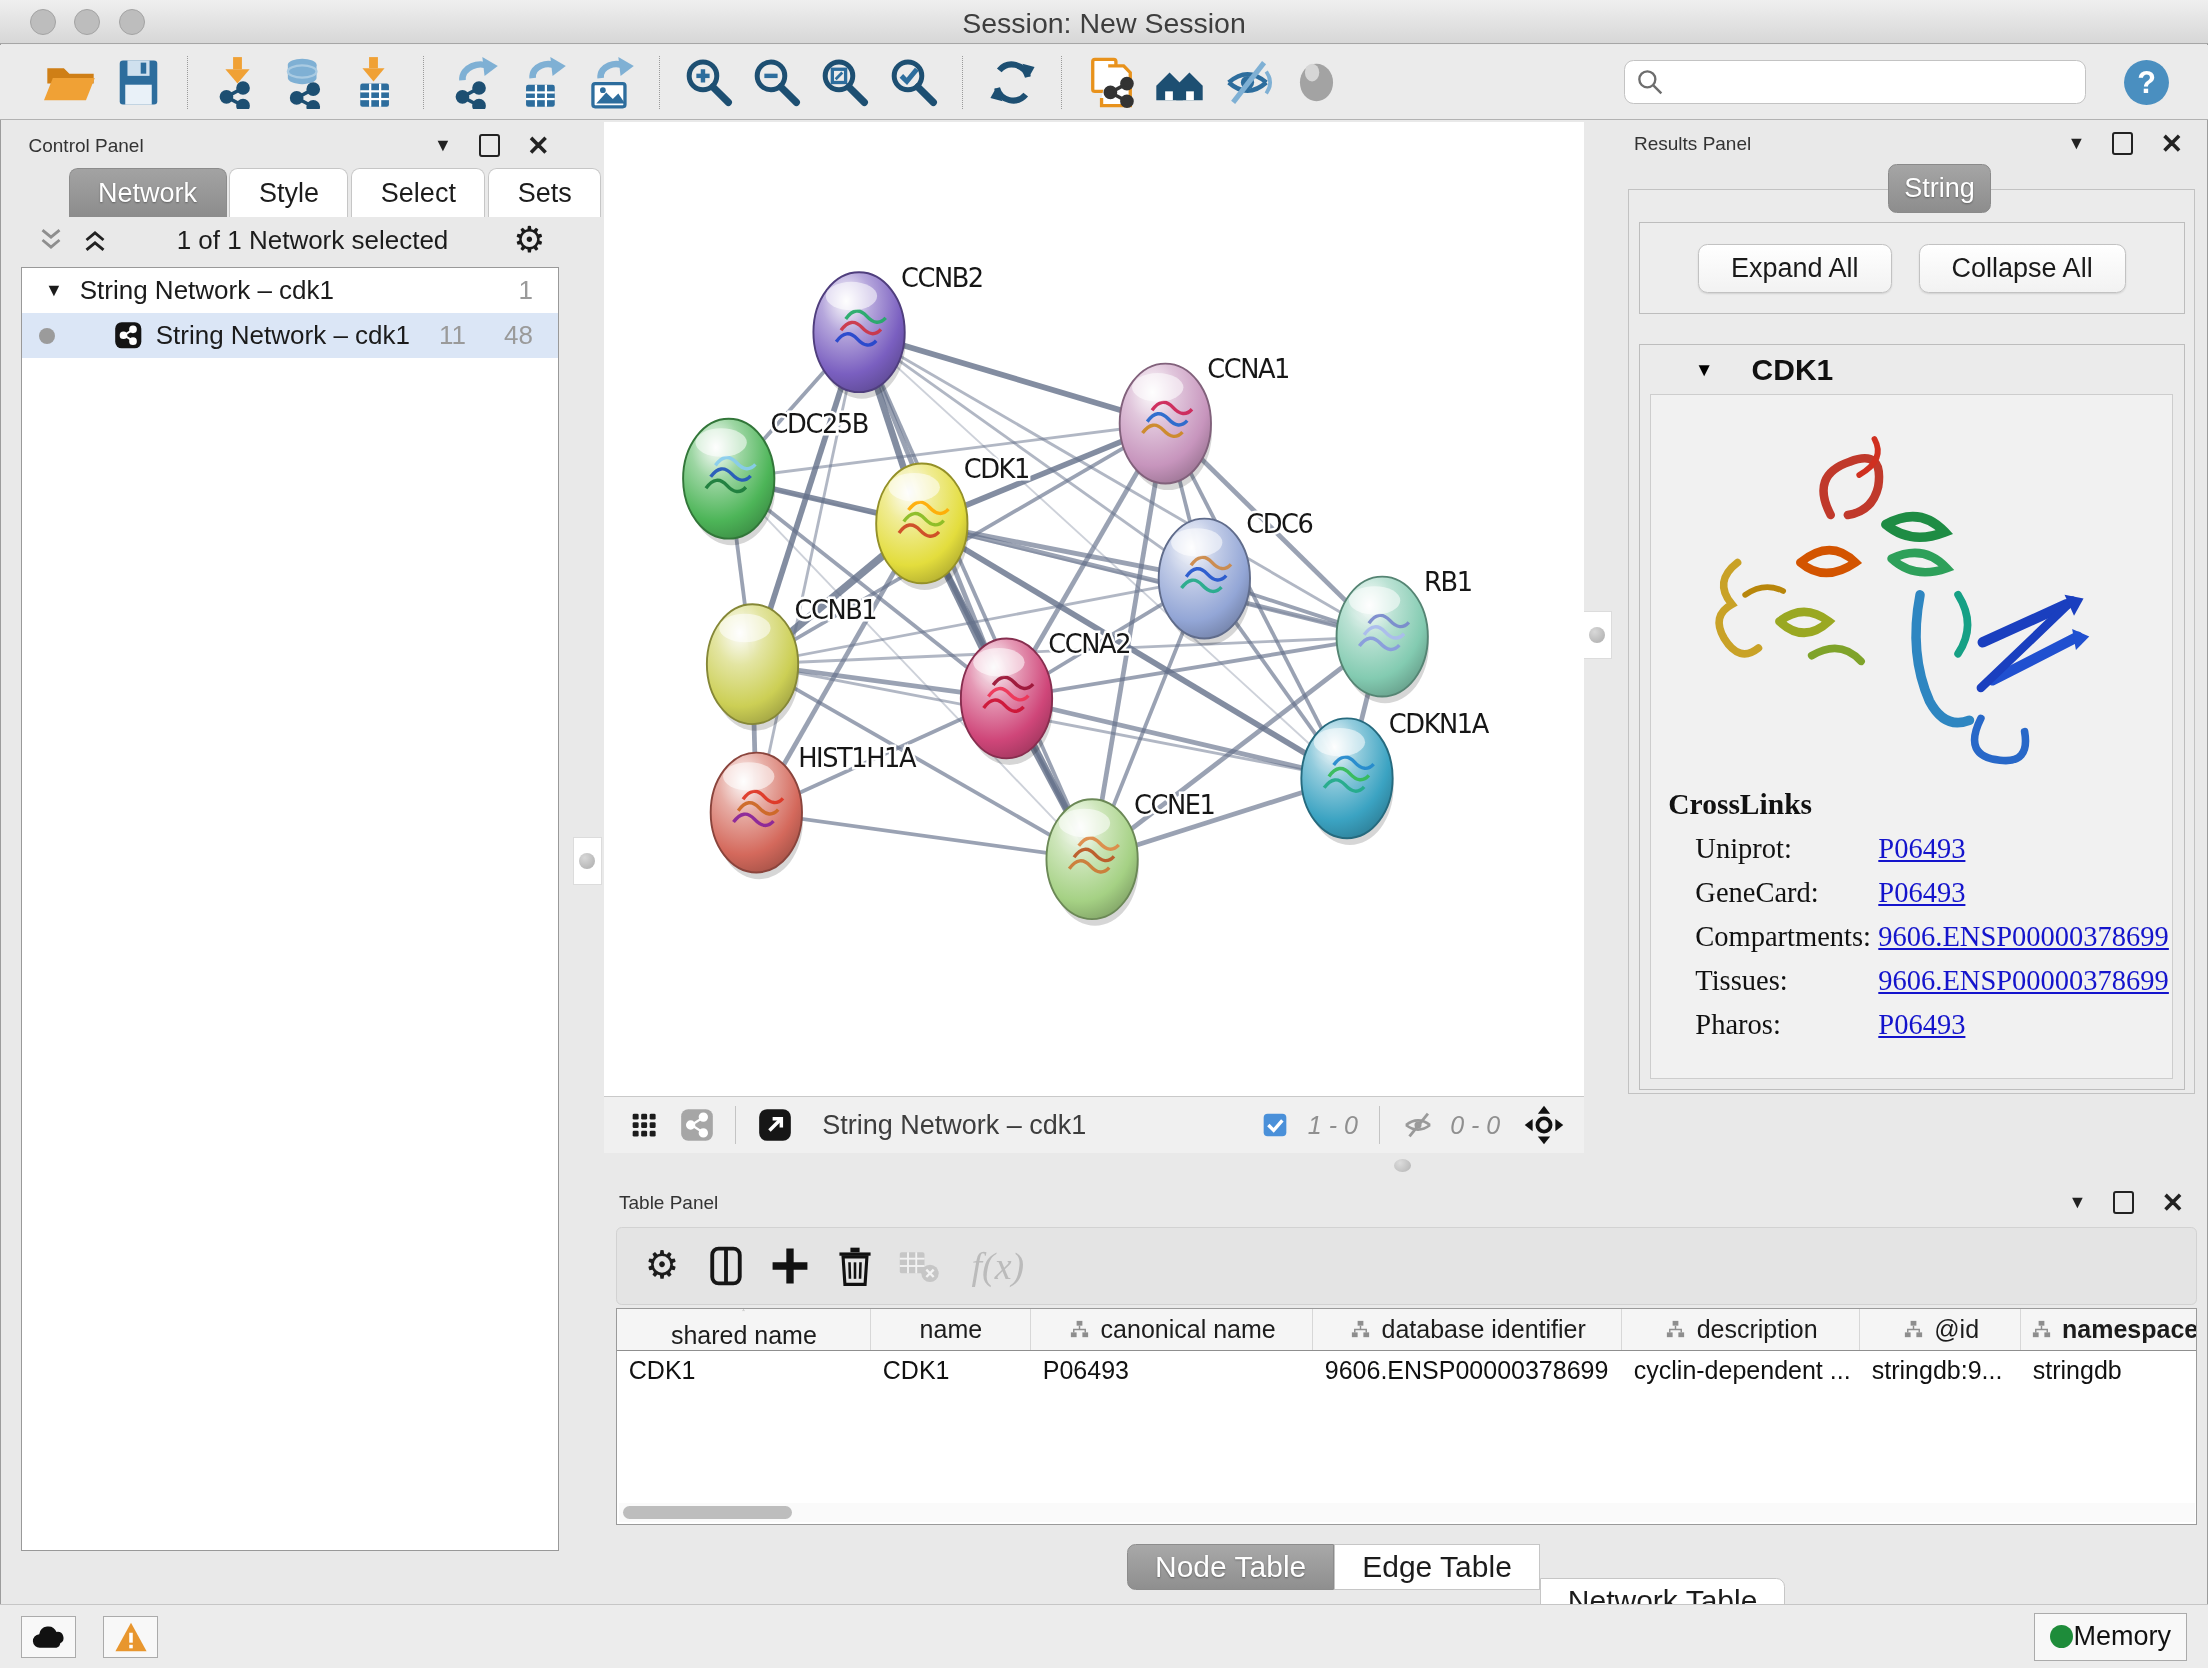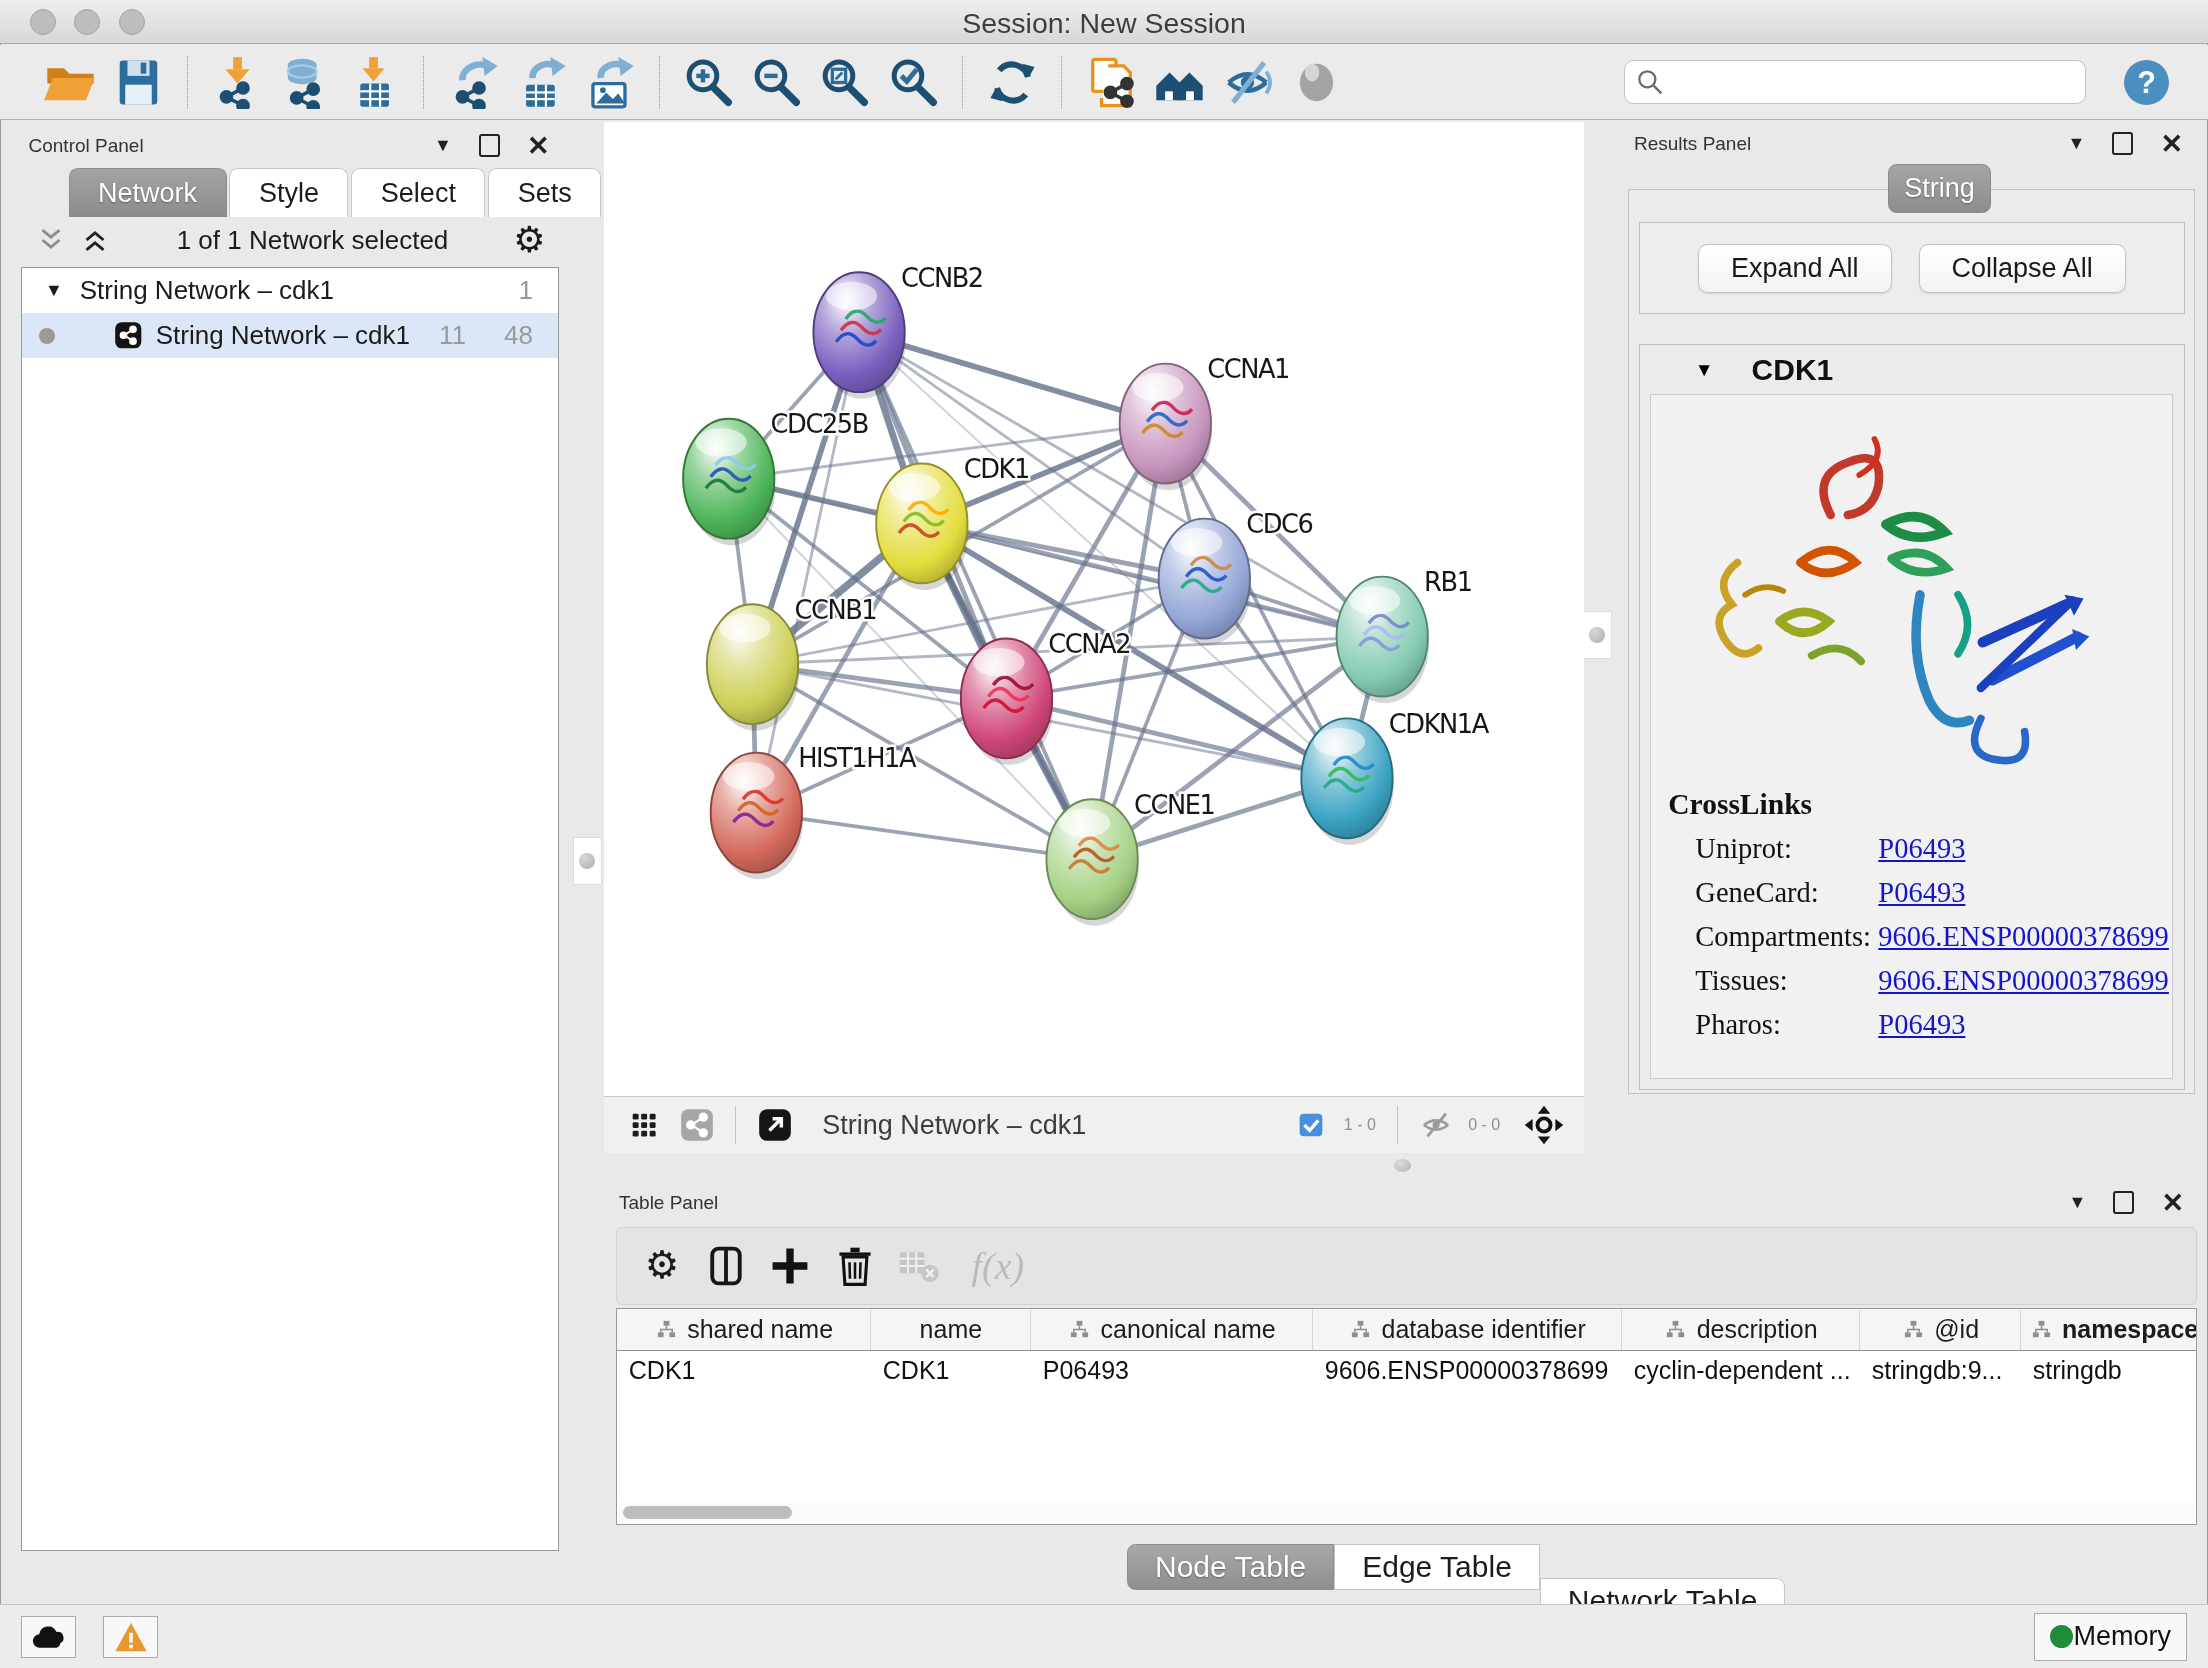--- a/index.html
+++ b/index.html
@@ -58,21 +58,21 @@
   .row-dot { width:16px; height:16px; border-radius:50%; background:#9b9b9b; margin:0 21px 0 17px; }
 
   
   .network-area { position:absolute; left:604px; top:122px; width:980px; height:1031px; }
   .net-canvas { position:absolute; left:0; top:0; width:980px; height:974px; background:#fff; }
   .view-toolbar { position:absolute; left:0; top:974px; width:980px; height:57px;
     background:#f0f0f0; border-top:1px solid #c9c9c9; display:flex; align-items:center; padding:0 13.3px; }
   .vt-icon { width:42px; height:42px; display:flex; align-items:center; justify-content:center; margin:0 5.7px; }
   .vt-sep { width:0; height:38px; border-left:1px solid #c4c4c4; margin:0 11.4px; }
   .vt-title { font-size:27px; color:#3d3d3d; margin-left:21px; flex:1; }
-  .vt-count { font-size:16px; color:#8f8f8f; margin:0 9.5px 0 5.7px; }
+  .vt-count { font-size:25px; color:#8f8f8f; margin:0 9.5px 0 5.7px;font-style:italic; }
 
   
   .split-handle { position:absolute; background:#fff; border:1px solid #dcdcdc;
     display:flex; align-items:center; justify-content:center; }
   .split-handle .knob { width:16px; height:16px; border-radius:50%;
     background:radial-gradient(circle at 35% 30%, #d8d8d8, #ababab); }
   .hsplit-dot { position:absolute; width:17px; height:13.3px; border-radius:50%;
     background:radial-gradient(circle at 35% 30%, #dcdcdc, #b3b3b3); }
 
   
@@ -831,21 +831,21 @@
             <circle cx="36" cy="32" r="9.5" fill="#aeaeae"></circle>
             <path d="M32 28l8 8M40 28l-8 8" stroke="#fff" stroke-width="2.6"></path>
           </svg>
         </span>
         <span class="tp-tool disabled" style="width: 80px;">
           <span class="fx-glyph">f(x)</span>
         </span>
       </div>
     <div class="data-table">
       <div class="dt-header" id="dt-header">
-          <div class="dt-hcell" style="width: 254px;">
+          <div class="dt-hcell" style="width: 254px; flex-direction: column;">
             <svg width="23" height="23" viewBox="0 0 48 48">
               <rect x="18" y="6" width="12" height="10" fill="#8e8e8e"></rect>
               <path d="M24 16v8M12 30v-6h24v6" stroke="#8e8e8e" stroke-width="3" fill="none"></path>
               <rect x="6" y="30" width="12" height="10" fill="#8e8e8e"></rect>
               <rect x="30" y="30" width="12" height="10" fill="#8e8e8e"></rect>
             </svg>
             <span>shared name</span>
           </div>
           <div class="dt-hcell" style="width: 160px;">
             <span>name</span>

